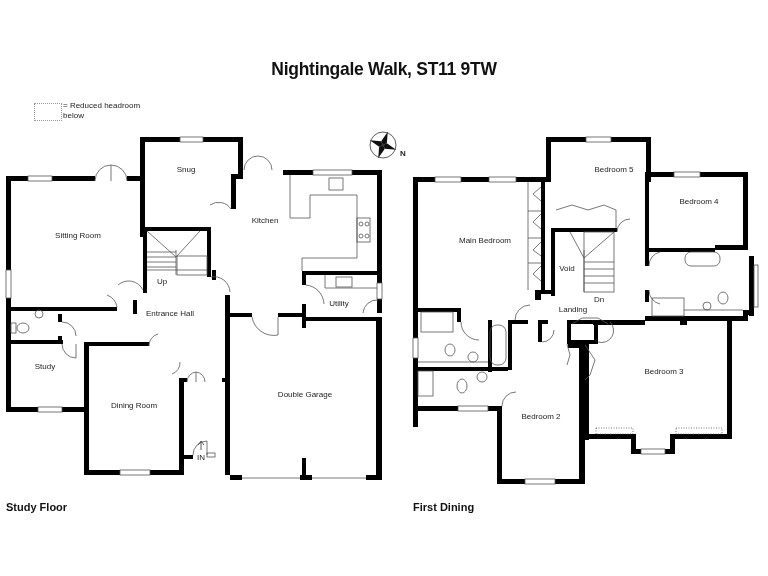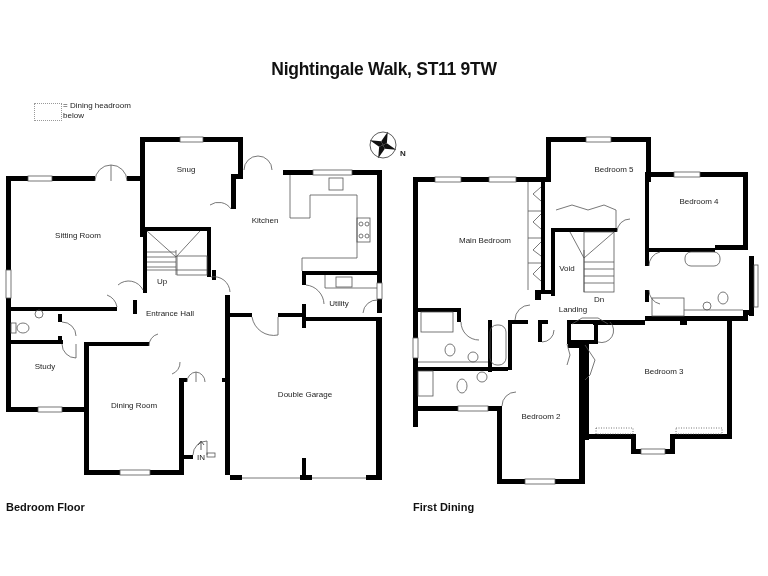--- a/index.html
+++ b/index.html
@@ -13,21 +13,21 @@
   .room-label { font-family: "Liberation Sans", sans-serif; font-size: 8px; fill: #222; }
   .compass-n { font-family: "Liberation Sans", sans-serif; font-size: 8px; font-weight: bold; fill: #222; }
 </style>
 </head>
 <body>
 
 <div class="title">Nightingale Walk, ST11 9TW</div>
 
 <div class="legend">
   <div class="legend-box"></div>
-  <div class="legend-text">= Dining headroom below</div>
+  <div class="legend-text">= Reduced headroom below</div>
 </div>
 
 <svg width="768" height="576" viewBox="0 0 768 576">
 
   <g transform="translate(383,145)">
     <circle r="13" fill="none" stroke="#333" stroke-width="0.8"></circle>
     <polygon points="0,-14 3,-3 0,0 -3,-3" fill="#111" transform="rotate(20)"></polygon>
     <polygon points="0,-14 3,-3 0,0 -3,-3" fill="#111" transform="rotate(110)"></polygon>
     <polygon points="0,-14 3,-3 0,0 -3,-3" fill="#111" transform="rotate(200)"></polygon>
     <polygon points="0,-14 3,-3 0,0 -3,-3" fill="#111" transform="rotate(290)"></polygon>
@@ -298,14 +298,14 @@
     <text class="room-label" x="699" y="204" text-anchor="middle">Bedroom 4</text>
     <text class="room-label" x="485" y="243" text-anchor="middle">Main Bedroom</text>
     <text class="room-label" x="567" y="271" text-anchor="middle">Void</text>
     <text class="room-label" x="599" y="302" text-anchor="middle">Dn</text>
     <text class="room-label" x="573" y="312" text-anchor="middle">Landing</text>
     <text class="room-label" x="664" y="374" text-anchor="middle">Bedroom 3</text>
     <text class="room-label" x="541" y="419" text-anchor="middle">Bedroom 2</text>
   </g>
 </svg>
 
-<div class="floor-label" style="left:6px;">Bedroom Floor</div>
+<div class="floor-label" style="left:6px;">Study Floor</div>
 <div class="floor-label" style="left:413px;">First Dining</div>
 
 </body></html>

